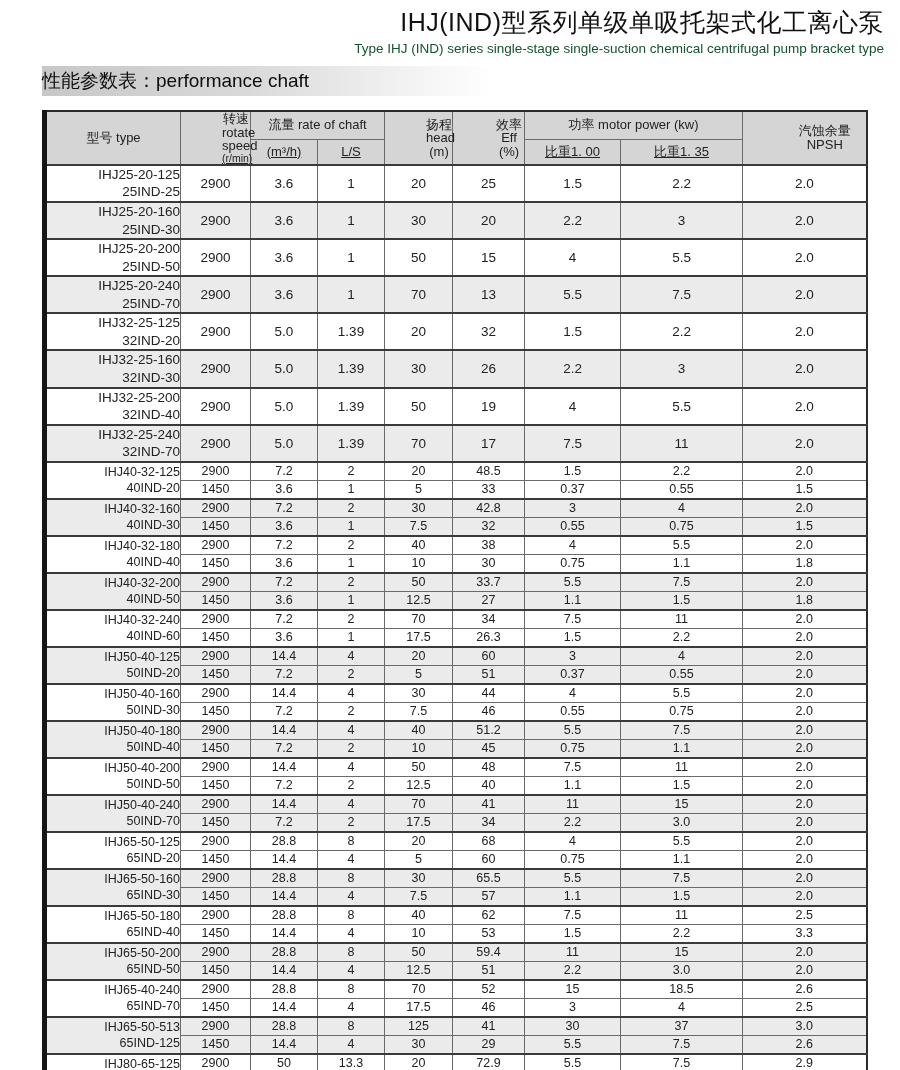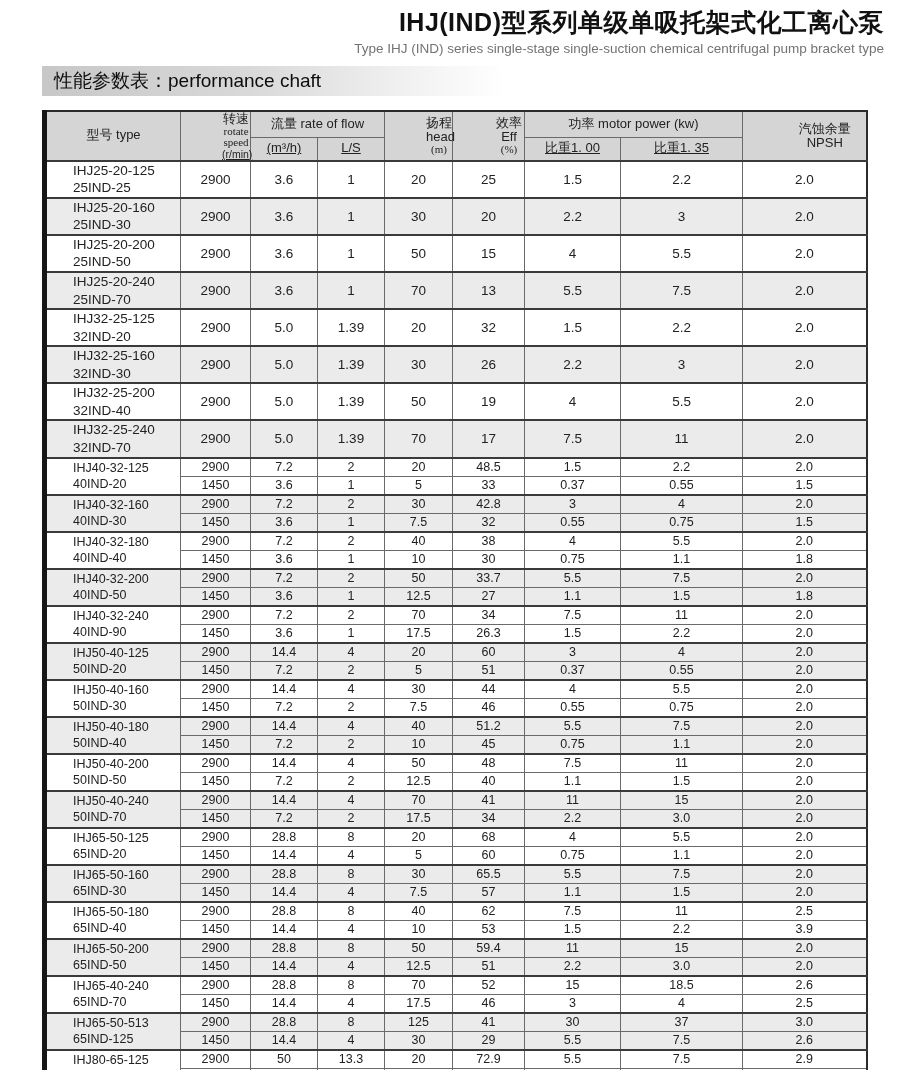--- a/index.html
+++ b/index.html
@@ -4,28 +4,28 @@
 <style>
   html, body {
     margin: 0; padding: 0;
     width: 900px; height: 1070px;
     background: #ffffff;
     font-family: "Liberation Sans", sans-serif;
     color: #1c1c1c;
     -webkit-font-smoothing: antialiased;
   }
   .titles { text-align: right; padding: 6px 16px 0 0; }
-  .title-zh { font-size: 25px; font-weight: bold; letter-spacing: 0.5px; color: #111; }
-  .title-en { font-size: 13.5px; margin-top: 2px; color: #737373; }
+  .title-zh { font-size: 25px; font-weight: normal; letter-spacing: 0.5px; color: #111; }
+  .title-en { font-size: 13.5px; margin-top: 2px; color: #14532d; }
 
   .section-bar {
     margin: 10px 0 14px 42px;
     width: 452px; height: 30px;
     line-height: 30px;
-    padding-left: 12px;
+    padding-left: 0;
     font-size: 19px;
     color: #0d0d0d;
     background: linear-gradient(to right, #c7c7c7 0%, #d9d9d9 45%, #f2f2f2 80%, #ffffff 100%);
   }
 
   table.perf {
     margin-left: 42px;
     width: 822px;
     border-collapse: collapse;
     table-layout: fixed;
@@ -42,33 +42,33 @@
   .perf thead th {
     background: #d5d5d5;
     font-weight: normal;
     font-size: 13px;
     line-height: 1.15;
   }
   .perf thead { border-bottom: 2px solid #3a3a3a; }
   .perf thead tr.h1 th { height: 24px; }
   .perf thead tr.h2 th { height: 21px; text-decoration: underline; }
   .hdr-stack div { line-height: 1.05; margin-left: 41px; }
-  .hdr-small { font-size: 11px; font-family: Liberation Serif, serif; }
+  .hdr-small { font-size: 13px; }
   .hdr-tiny  { font-size: 10.5px; text-decoration: underline; }
 
   tbody.group { border-top: 2px solid #3a3a3a; }
   tbody.shade td { background: #ebebeb; }
   tbody.group td { background: #ffffff; font-size: 13.5px; }
   tbody.shade td { background: #ebebeb; }
 
   tr.single td { height: 34px; }
   tr.sub td { height: 17px; font-size: 12.5px; }
 
   td.type-cell {
-    text-align: left;
+    text-align: right;
     padding-left: 26px;
     font-size: 13.5px;
     line-height: 1.3;
   }
 </style>
 </head>
 <body>
 
 <div class="titles">
   <div class="title-zh">IHJ(IND)型系列单级单吸托架式化工离心泵</div>
@@ -92,21 +92,21 @@
       <col style="width:124px">
   </colgroup>
   <thead>
     <tr class="h1">
       <th rowspan="2">型号  type</th>
       <th rowspan="2" class="hdr-stack">
         <div>转速</div>
         <div class="hdr-small">rotate speed</div>
         <div class="hdr-tiny">(r/min)</div>
       </th>
-      <th colspan="2">流量  rate of flow</th>
+      <th colspan="2">流量  rate of chaft</th>
       <th rowspan="2" class="hdr-stack">
         <div>扬程  head</div>
         <div class="hdr-small">(m)</div>
       </th>
       <th rowspan="2" class="hdr-stack">
         <div>效率  Eff</div>
         <div class="hdr-small">(%)</div>
       </th>
       <th colspan="2">功率  motor power (kw)</th>
       <th rowspan="2" class="hdr-stack">
@@ -350,21 +350,21 @@
         <td>27</td>
         <td>1.1</td>
         <td>1.5</td>
         <td>1.8</td>
       </tr>
     </tbody>
     <tbody class="group">
       <tr class="sub">
         <td class="type-cell" rowspan="2">
           <div>IHJ40-32-240</div>
-          <div>40IND-90</div>
+          <div>40IND-60</div>
         </td>
         <td>2900</td>
         <td>7.2</td>
         <td>2</td>
         <td>70</td>
         <td>34</td>
         <td>7.5</td>
         <td>11</td>
         <td>2.0</td>
       </tr>
@@ -577,21 +577,21 @@
         <td>2.5</td>
       </tr>
       <tr class="sub">
         <td>1450</td>
         <td>14.4</td>
         <td>4</td>
         <td>10</td>
         <td>53</td>
         <td>1.5</td>
         <td>2.2</td>
-        <td>3.9</td>
+        <td>3.3</td>
       </tr>
     </tbody>
     <tbody class="group shade">
       <tr class="sub">
         <td class="type-cell" rowspan="2">
           <div>IHJ65-50-200</div>
           <div>65IND-50</div>
         </td>
         <td>2900</td>
         <td>28.8</td>

